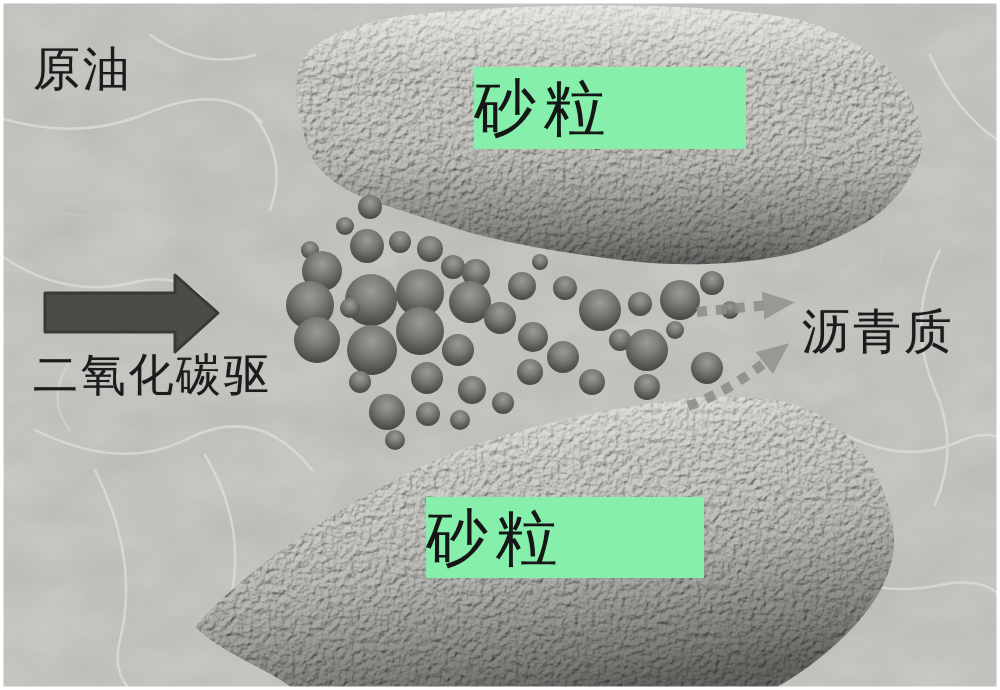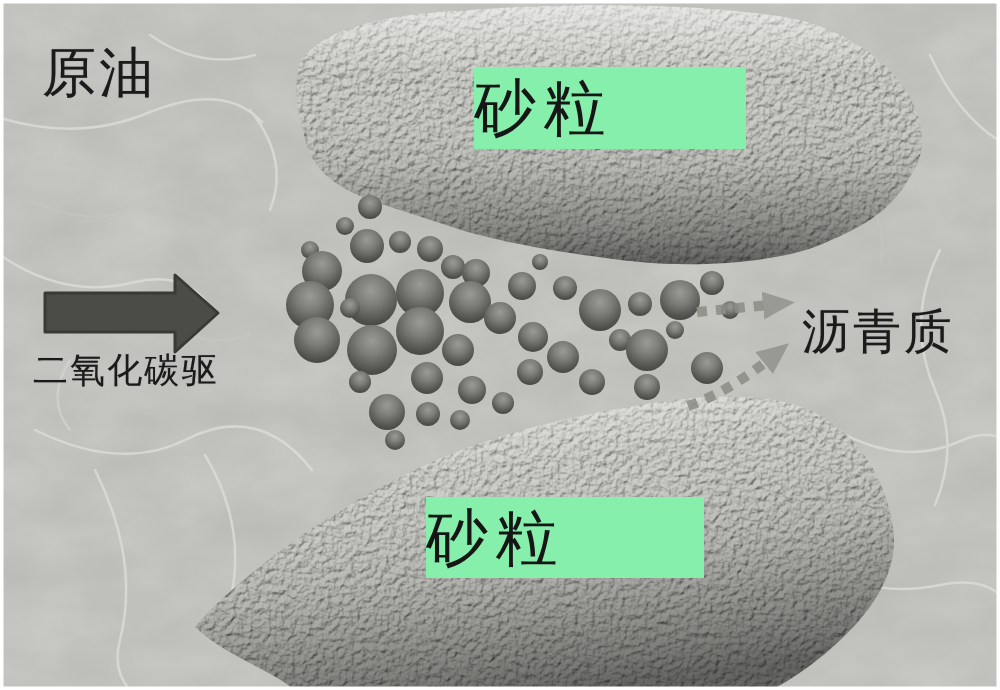--- a/index.html
+++ b/index.html
@@ -12,22 +12,22 @@
   }
   .canvas svg{position:absolute;left:0;top:0;}
   .label{
     position:absolute;
     color:#1b1b1b;
     white-space:nowrap;
     line-height:1;
     letter-spacing:0.06em;
     text-shadow:0 0 1px rgba(0,0,0,.35);
   }
-  .label.crude-oil{left:42px;top:46px;font-size:54px;}
-  .label.co2-drive{left:33px;top:353px;font-size:35px;}
+  .label.crude-oil{left:33px;top:46px;font-size:47px;}
+  .label.co2-drive{left:33px;top:353px;font-size:45px;}
   .label.asphaltene{left:802px;top:308px;font-size:48px;}
   .labelbox{
     position:absolute;
     background:#86efac;
     display:flex;align-items:center;
     color:#161616;
     letter-spacing:0.12em;
     line-height:1;
   }
   .labelbox.top{left:474px;top:67px;width:272px;height:82px;font-size:62px;}

